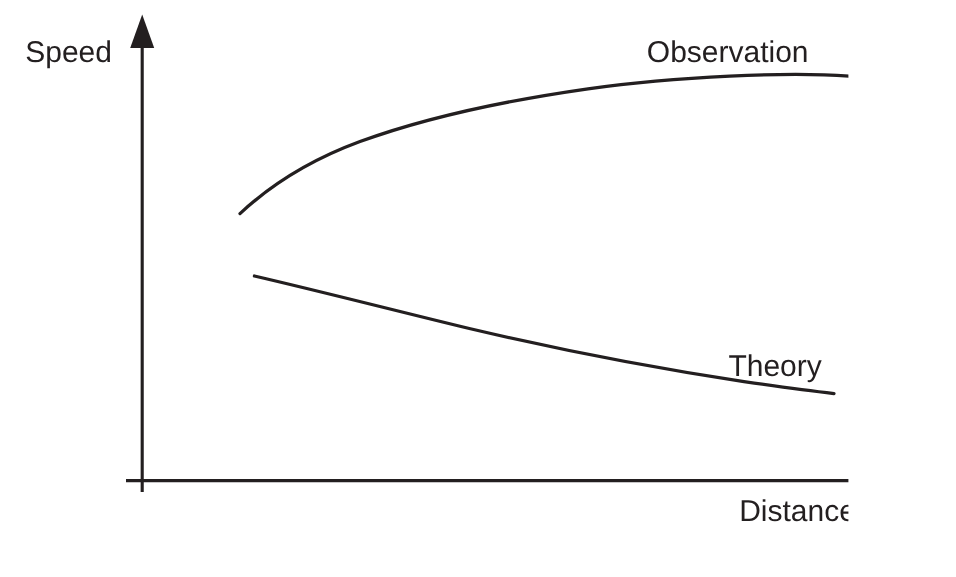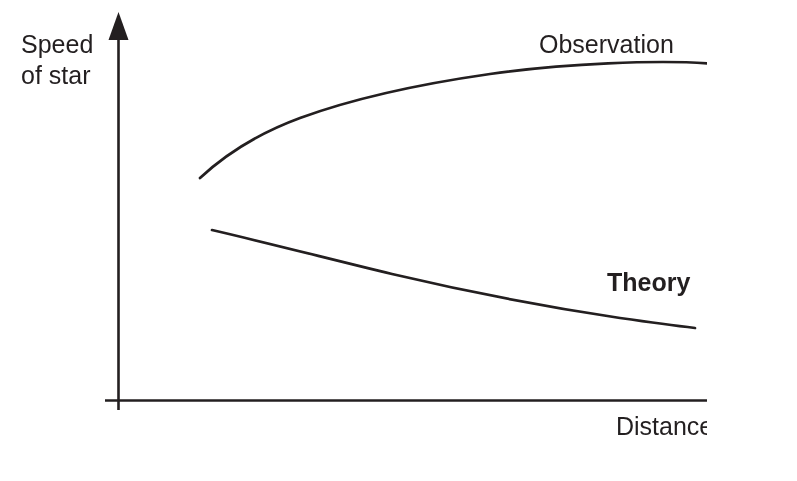--- a/index.html
+++ b/index.html
@@ -53,22 +53,21 @@
     left: 616px;
     top: 411px;
     text-align: right;
   }
   #observation-label {
     left: 539px;
     top: 29px;
   }
   #theory-label {
     left: 607px;
-    top: 267px;
-    font-weight: bold;
+    top: 290px;
   }
 </style>
 </head>
 <body>
 
 <div id="figure">
 
   <svg id="plot-svg" viewBox="0 0 797 481">
 
     <line class="axis-line" x1="118.5" y1="410" x2="118.5" y2="30"></line>
@@ -81,21 +80,21 @@
              C 228,152 262,132 300,118
              C 352,99 420,84 490,74
              C 560,64 660,59 715,64"></path>
 
     <path class="curve" d="M 212,230
              C 268,243 330,259 392,274
              C 460,290 540,306 620,318
              C 655,323 678,326 695,328"></path>
   </svg>
 
-  <div class="label" id="y-axis-label"><span>Speed</span><br><span>of star</span></div>
+  <div class="label" id="y-axis-label"><span>Speed</span><br></div>
 
   <div class="label" id="x-axis-label"><span>Distance</span><br></div>
 
   <div class="label" id="observation-label">Observation</div>
 
   <div class="label" id="theory-label">Theory</div>
 
 </div>
 
 </body></html>

